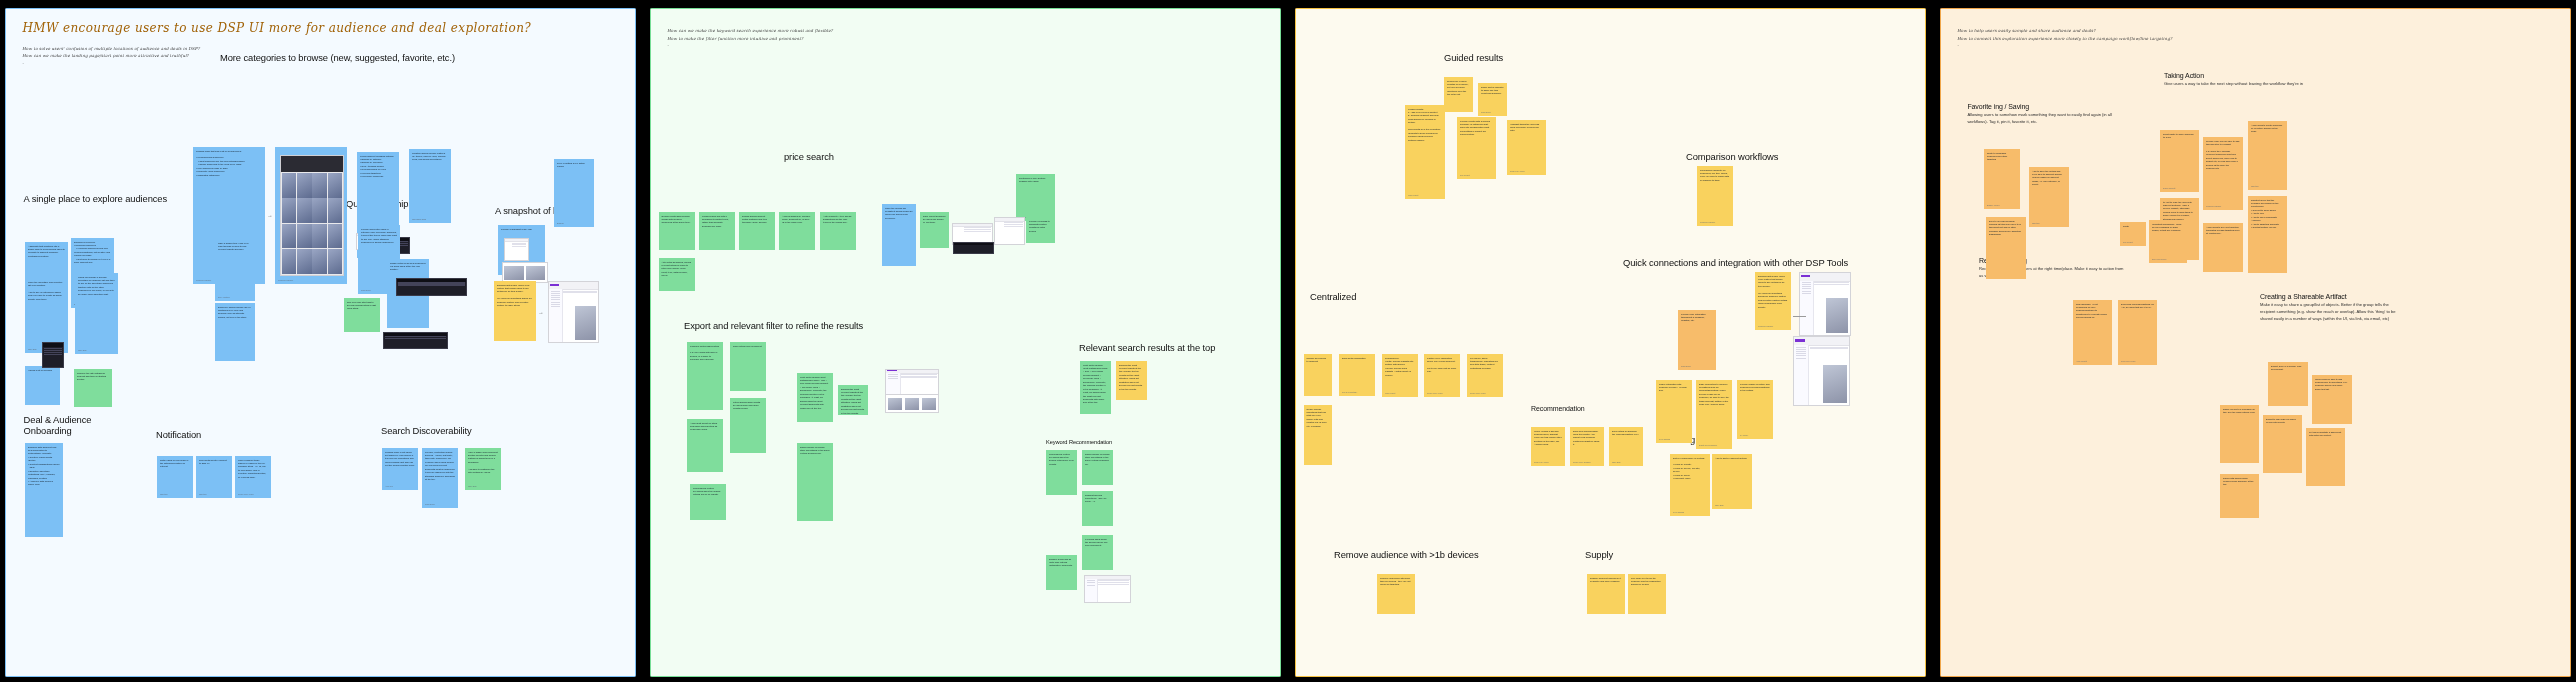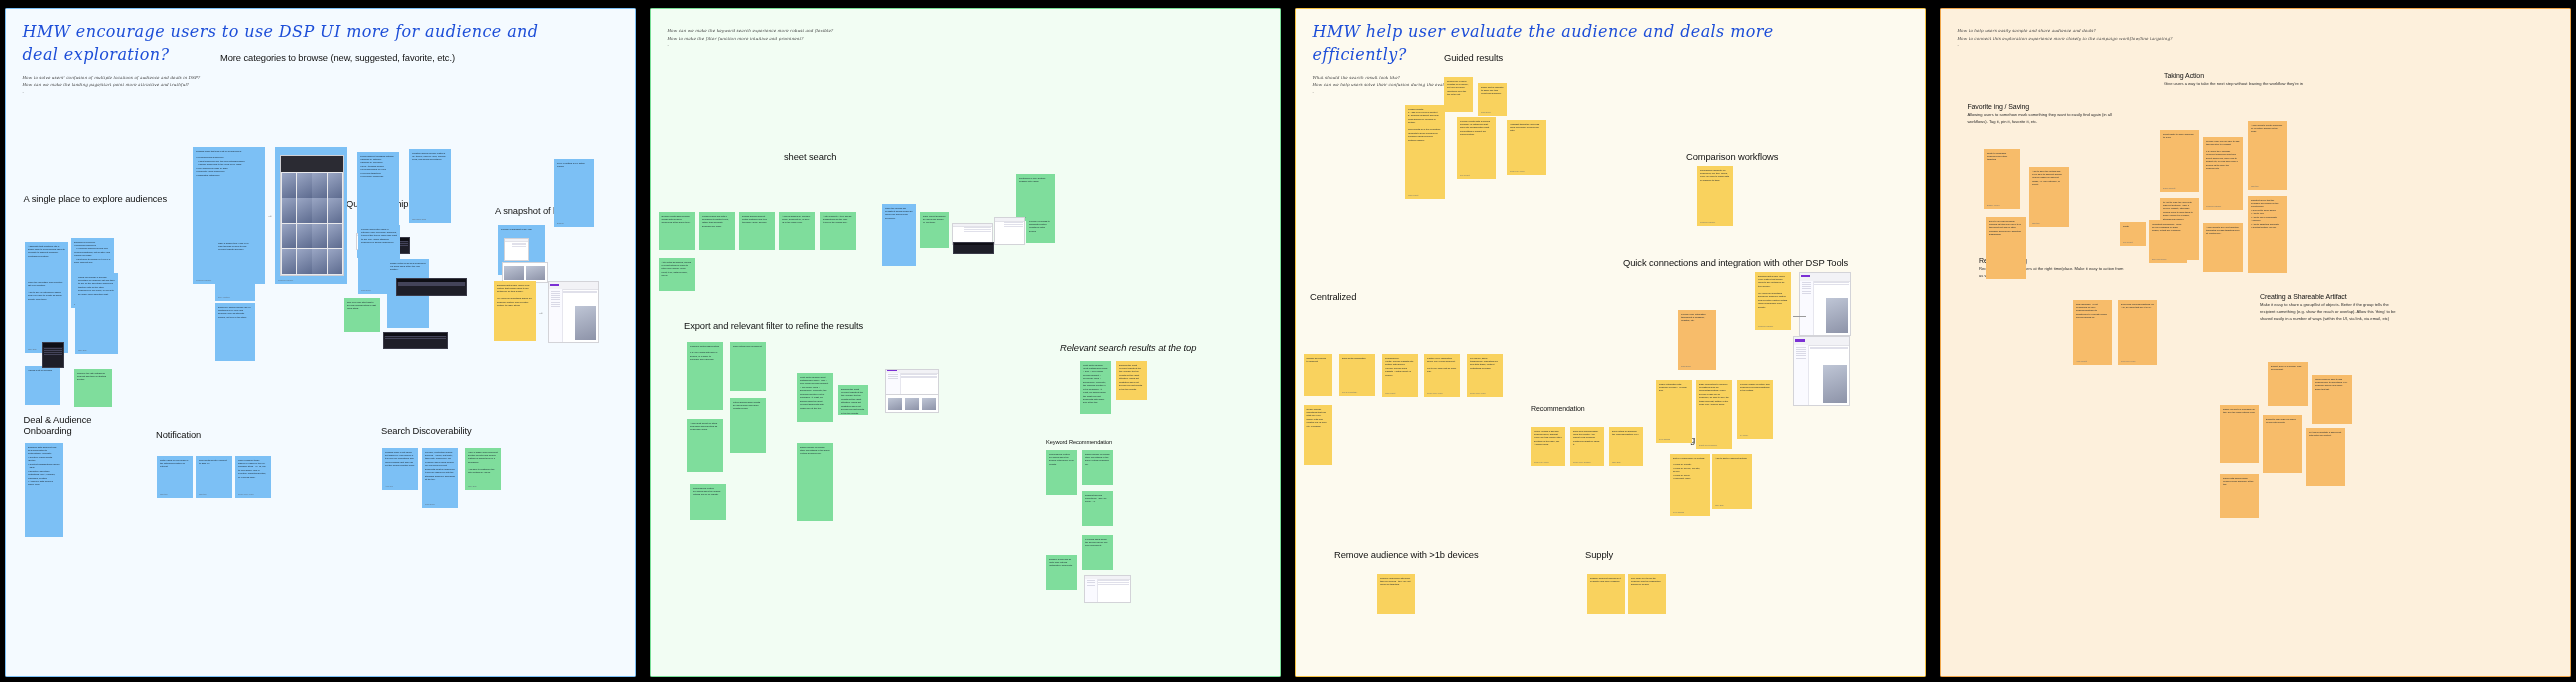--- a/index.html
+++ b/index.html
@@ -7,22 +7,22 @@
   .board{position:relative;width:2576px;height:682px;display:flex;gap:14px;padding:0 5px;box-sizing:border-box;background:#000;}
   .panel{position:relative;flex:1 1 0;height:667px;margin-top:7.5px;border-radius:1.3px;overflow:hidden;}
   .panel.p1{background:#f4faff;border:1.3px solid #7cc0f5;}
   .panel.p2{background:#f2fdf3;border:1.3px solid #77dd96;}
   .panel.p3{background:#fdfaef;border:1.3px solid #f5c243;}
   .panel.p4{background:#fdf0dc;border:1.3px solid #f0a64a;}
   .tab{position:absolute;top:-7.5px;left:6.3px;height:7.5px;padding:0 3.1px;font-size:3.8px;line-height:7.5px;
        border-radius:1.3px 1.3px 0 0;color:#1a1a1a;white-space:nowrap;letter-spacing:0.1px;font-weight:600;}
   .tab.t1{background:#7cc0f5;} .tab.t2{background:#8ee7a6;} .tab.t3{background:#f5c243;} .tab.t4{background:#f0a64a;}
   .hmw{position:absolute;left:16.4px;top:11.3px;width:84%;}
-  .hmw h1{margin:0;font-size:16px;line-height:1.45;font-weight:400;letter-spacing:0.4px;
-          font-family:"DejaVu Serif",serif;font-style:italic;color:#1d4ed8;}
+  .hmw h1{margin:0;font-size:12px;line-height:1.45;font-weight:400;letter-spacing:0.4px;
+          font-family:"DejaVu Serif",serif;font-style:italic;color:#a16207;}
   .hmw .sub{margin-top:7.5px;font-size:4.1px;line-height:1.85;color:#3a3a3a;font-style:italic;
             font-family:"DejaVu Serif",serif;letter-spacing:0.1px;}
   .sec{position:absolute;}
   .sec .sec-title{font-size:9.4px;font-weight:400;color:#111;letter-spacing:-0.1px;white-space:nowrap;margin:0;}
   .sec .sec-title.sm{font-size:5.7px;}
   .sec .sec-title.md{font-size:7px;}
   .sec .sec-desc{font-size:4.1px;line-height:1.7;color:#2b2b2b;margin-top:2.5px;width:145px;}
   .sec .sec-title.wrap{white-space:normal;width:82px;line-height:1.25;}
   .notes{position:absolute;}
   .note{position:absolute;box-sizing:border-box;padding:3.1px 3.1px 6.3px 3.1px;font-size:2.3px;line-height:1.5;
@@ -249,26 +249,26 @@
     <div class="tab t2">Discover</div>
     <div class="hmw">
       <div class="sub">
         <div>How can we make the keyword search experience more robust and flexible?</div>
         <div>How to make the filter function more intuitive and prominent?</div>
         <div>-</div>
       </div>
     </div>
 
     <div class="sec" style="left:133px;top:142px;">
-      <div class="sec-title">sheet search</div>
+      <div class="sec-title">price search</div>
     </div>
     <div class="sec" style="left:33px;top:311px;">
       <div class="sec-title">Export and relevant filter to refine the results</div>
     </div>
-    <div class="sec" style="left:409px;top:333px;font-style:italic;">
+    <div class="sec" style="left:428px;top:333px;">
       <div class="sec-title">Relevant search results at the top</div>
     </div>
     <div class="sec" style="left:395px;top:430px;">
       <div class="sec-title sm">Keyword Recommendation</div>
     </div>
 
     <div class="notes">
       <div class="note green" style="left:365px;top:165px;width:39px;height:47px;"><span class="body">mentioned in prev section - possible filter mode</span><span class="author">Kameron Gardner</span></div>
       <div class="note green" style="left:7.5px;top:203px;width:36px;height:38px;"><span class="body">Search results should show across both deals &amp; audiences at the same time.</span></div>
       <div class="note green" style="left:48px;top:203px;width:36px;height:38px;"><span class="body">Global search bar with a dropdown to switch types, rather than separate searches per page.</span></div>
@@ -348,28 +348,20 @@
             <i></i>
             <i></i>
             <i></i>
           </div>
         </div>
     </div>
   </section>
 
   <section class="panel p3">
     <div class="tab t3">Evaluate</div>
-    <div class="hmw">
-      <h1>HMW help user evaluate the audience and deals more efficiently?</h1>
-      <div class="sub">
-        <div>What should the search result look like?</div>
-        <div>How can we help users solve their confusion during the evaluation?</div>
-        <div>-</div>
-      </div>
-    </div>
 
     <div class="sec" style="left:148px;top:43px;">
       <div class="sec-title">Guided results</div>
     </div>
     <div class="sec" style="left:390px;top:142px;">
       <div class="sec-title">Comparison workflows</div>
     </div>
     <div class="sec" style="left:327px;top:248px;">
       <div class="sec-title">Quick connections and integration with other DSP Tools</div>
     </div>

